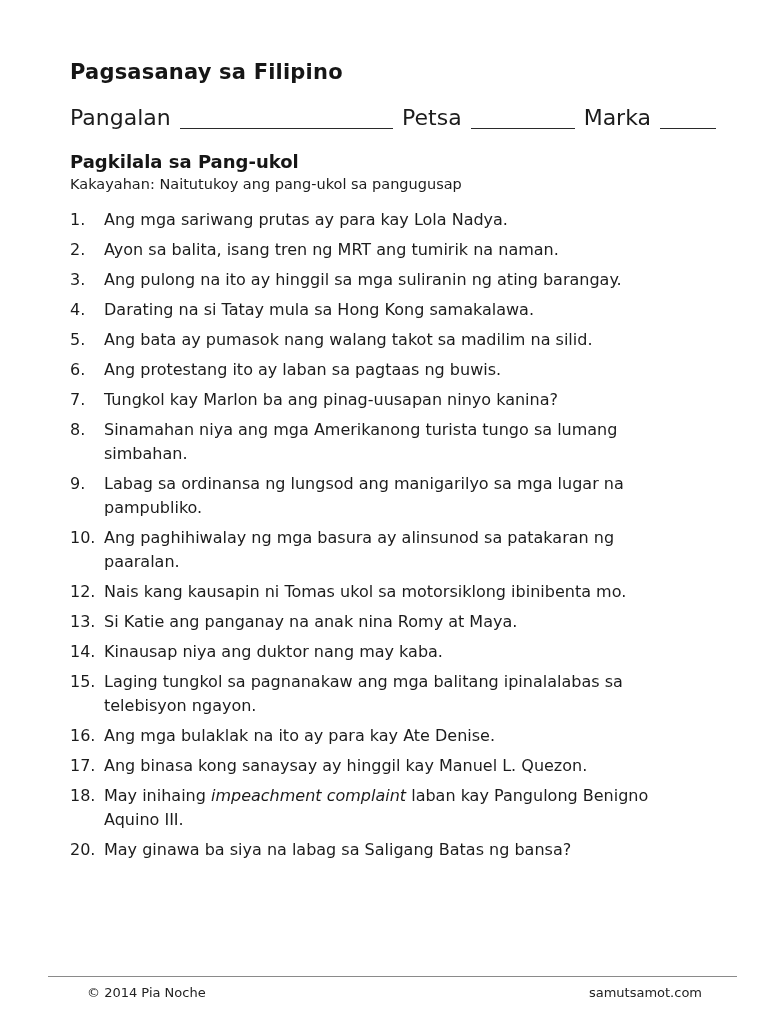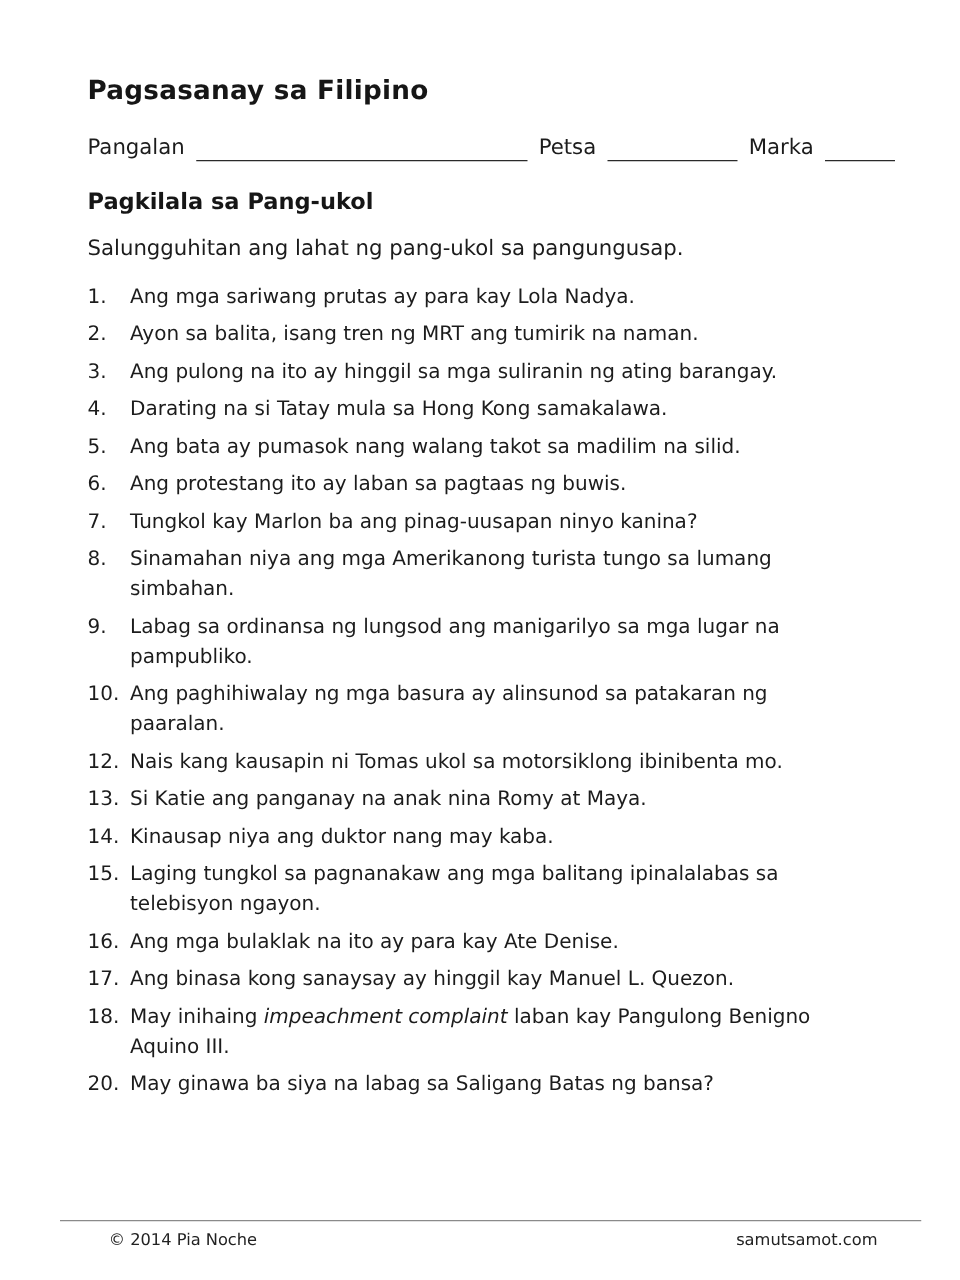--- a/index.html
+++ b/index.html
@@ -25,21 +25,21 @@
     font-size: 21px;
     font-weight: bold;
     line-height: 28px;
     color: #161616;
     letter-spacing: 0.2px;
   }
   .name-line {
     margin-top: 21px;
     display: flex;
     align-items: flex-end;
-    font-size: 17px;
+    font-size: 22px;
     line-height: 22px;
     white-space: nowrap;
     text-align: right;
   }
   .blank {
     border-bottom: 1.6px solid #2a2a2a;
     height: 21px;
     display: inline-block;
   }
   .blank-name { flex: 1; margin: 0 9px; }
@@ -111,22 +111,22 @@
     <div class="name-line">
       <span>Pangalan</span>
       <span class="blank blank-name"></span>
       <span>Petsa</span>
       <span class="blank blank-date"></span>
       <span>Marka</span>
       <span class="blank blank-score"></span>
     </div>
 
     <h2 class="section-heading">Pagkilala sa Pang-ukol</h2>
-
-    <div class="instruction">Salungguhitan ang lahat ng pang-ukol sa pangungusap.</div>
+    <div class="skill">Kakayahan: Naitutukoy ang pang-ukol sa pangugusap</div>
+
 
     <div class="exercise-list">
       <div class="row">
           <span class="num">1.</span>
           <span class="txt">Ang mga sariwang prutas ay para kay Lola Nadya.</span>
         </div>
       <div class="row">
           <span class="num">2.</span>
           <span class="txt">Ayon sa balita, isang tren ng MRT ang tumirik na naman.</span>
         </div>

